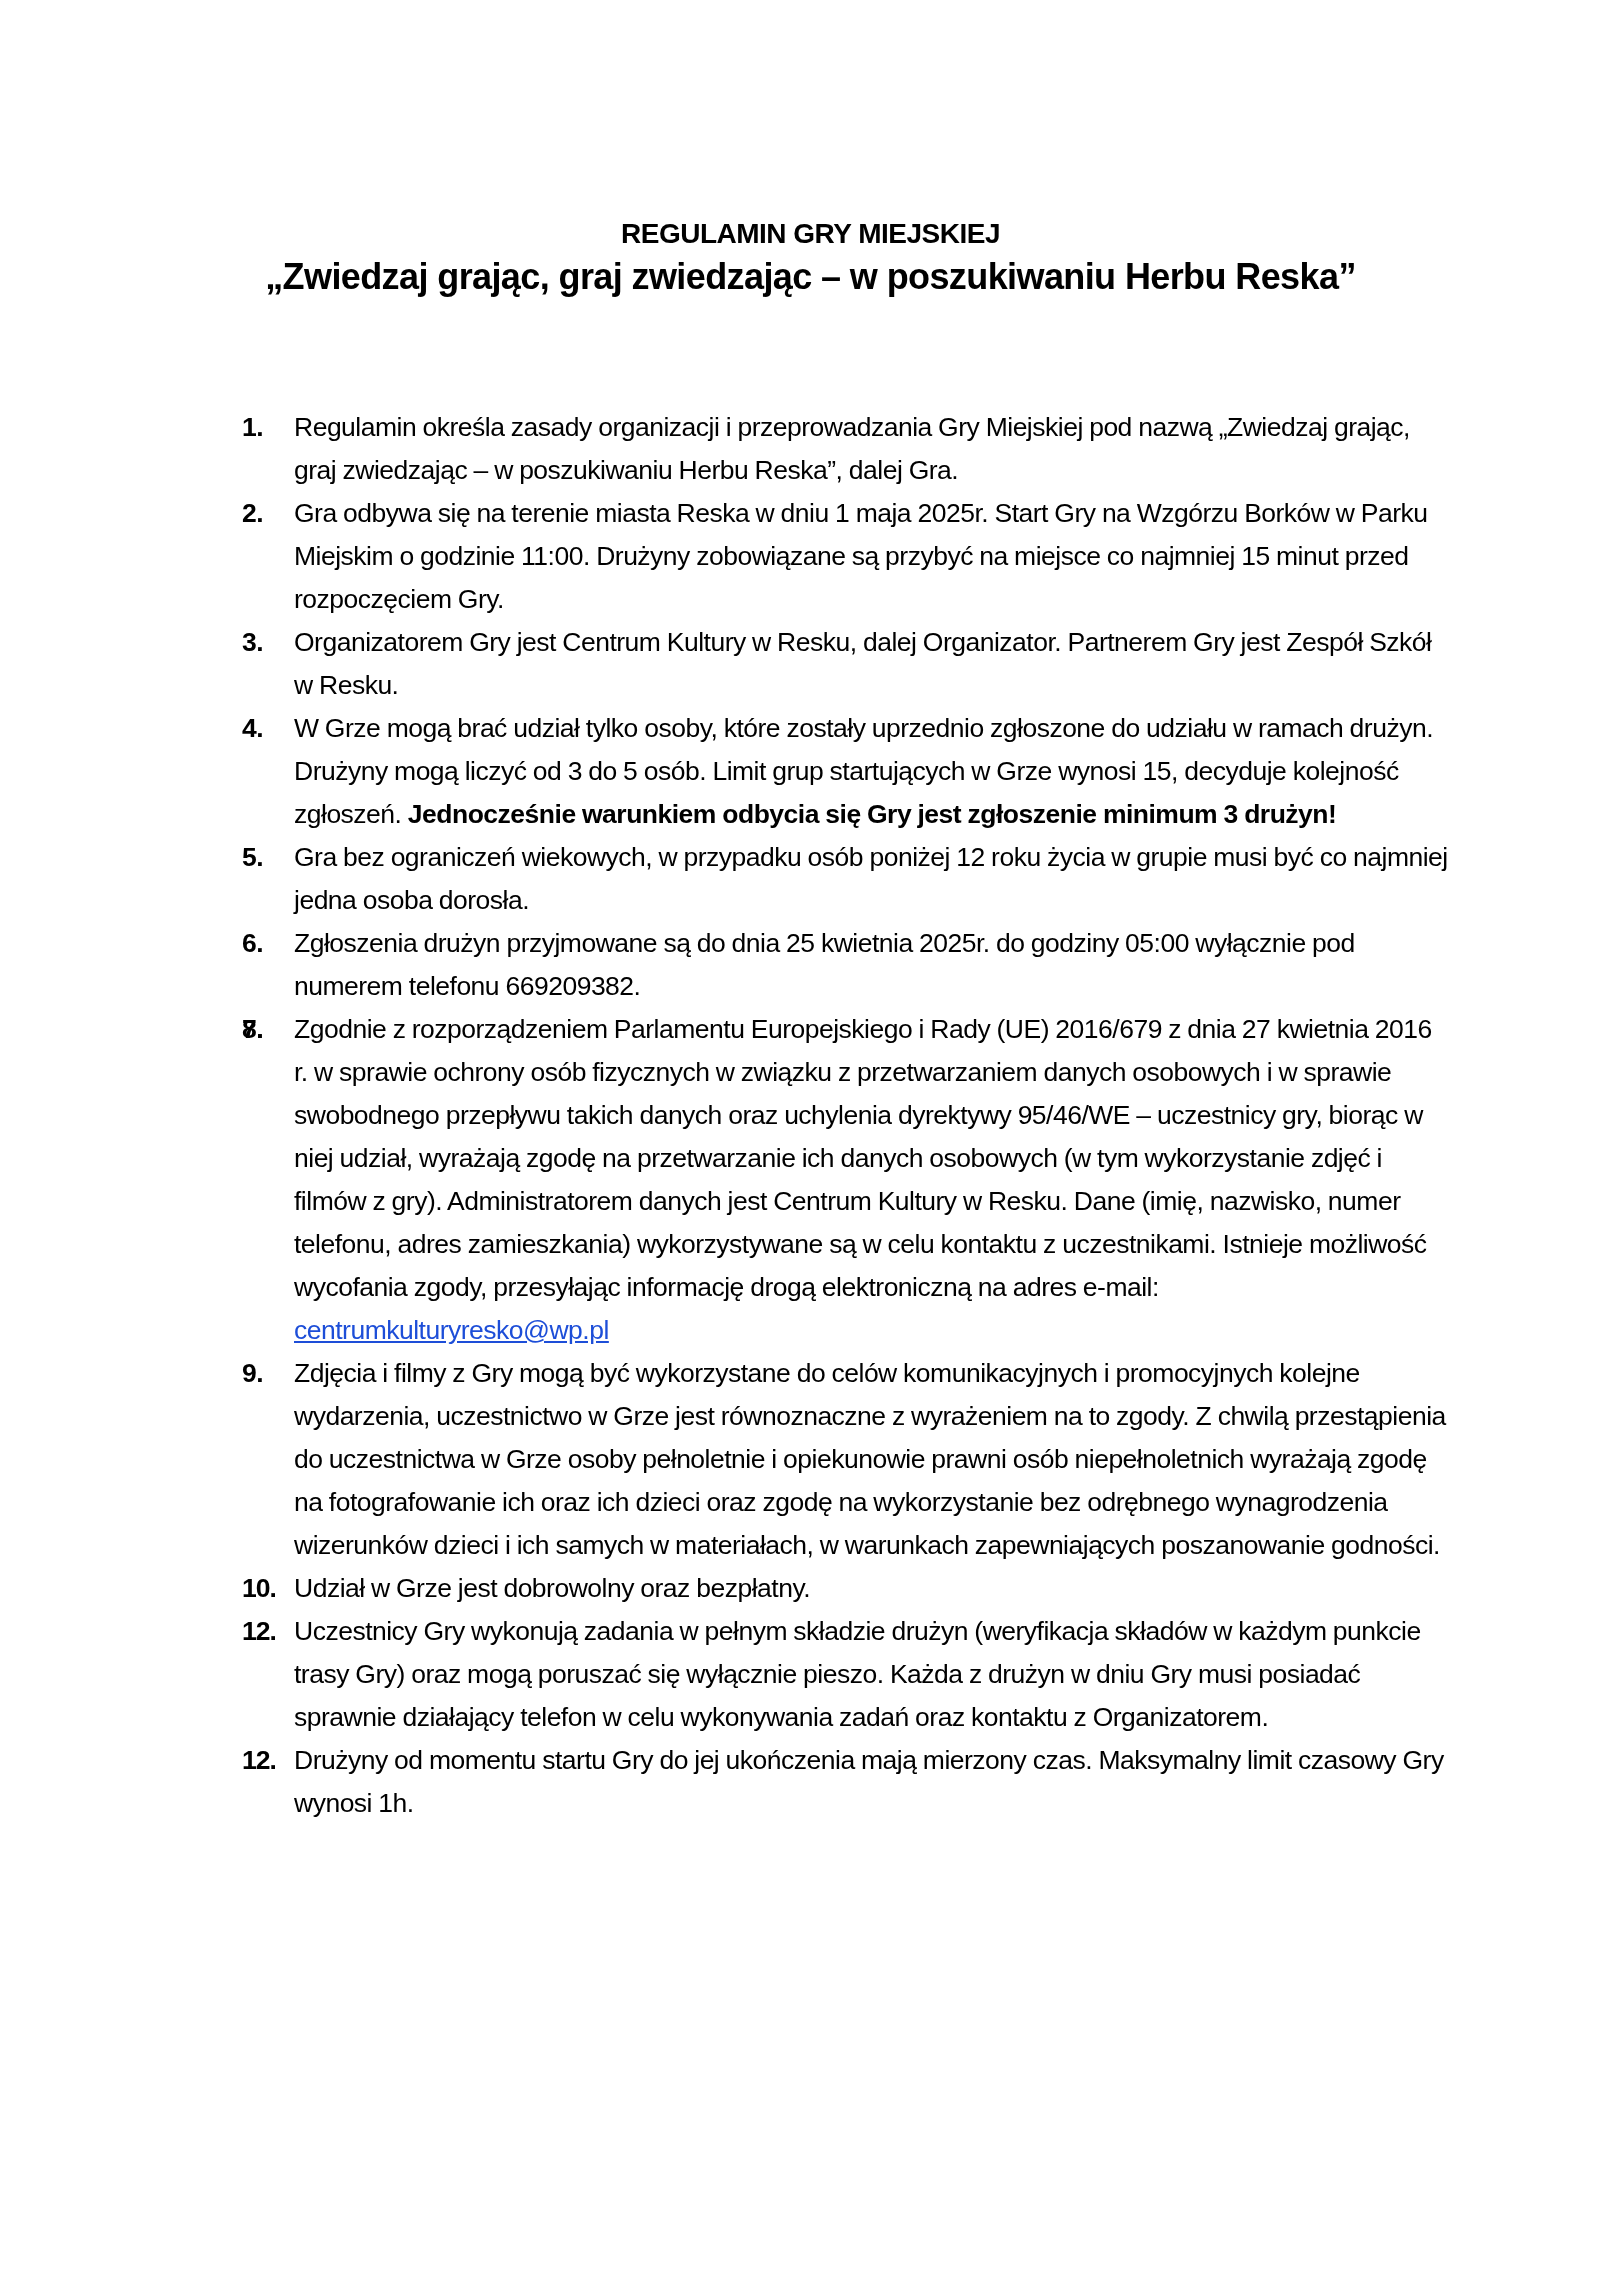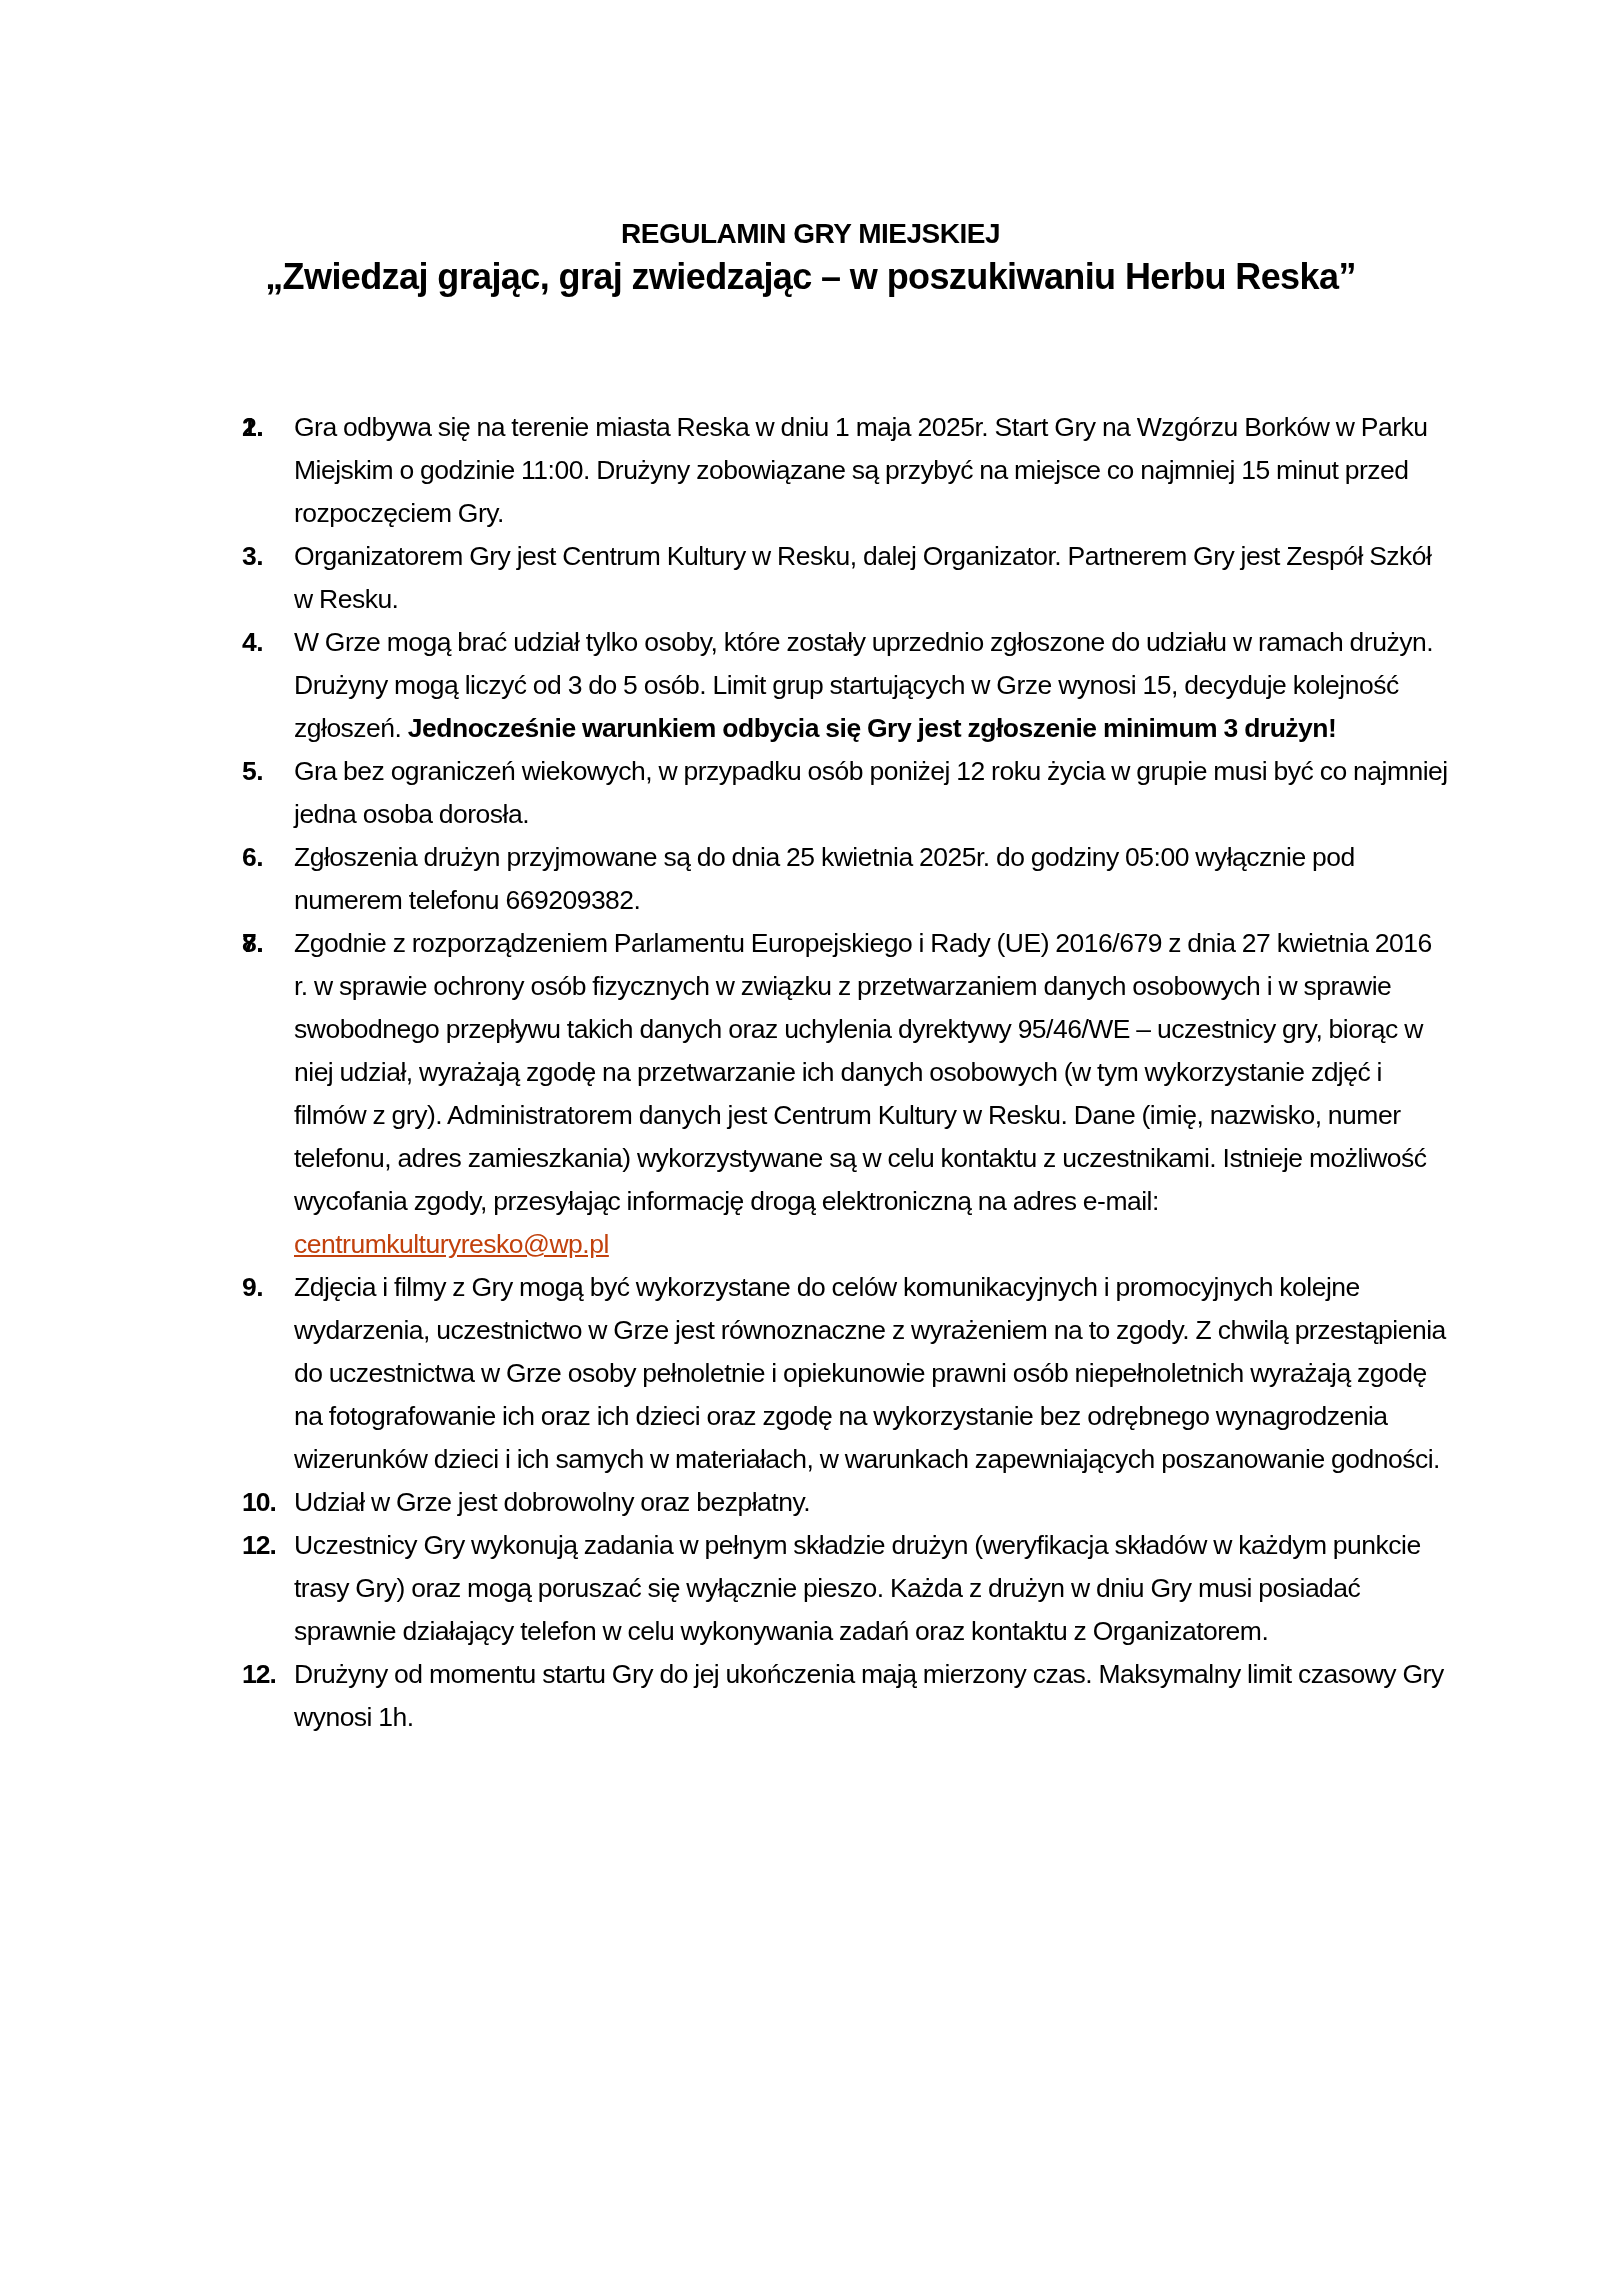--- a/index.html
+++ b/index.html
@@ -65,37 +65,38 @@
     font-weight: bold;
   }
   .rule-num.two-digit {
     letter-spacing: -1px;
     text-align: right;
   }
   .rule-text b {
     font-weight: bold;
   }
   a.email-link {
-    color: #c2410c;
+    color: #1d4ed8;
     text-decoration: underline;
   }
 </style>
 </head>
 <body>
 
 <div class="page">
 
   <div class="title-block">
     <div class="title-line1">REGULAMIN GRY MIEJSKIEJ</div>
     <div class="title-line2">„Zwiedzaj grając, graj zwiedzając – w poszukiwaniu Herbu Reska”</div>
   </div>
 
   <ol class="rules">
     <li class="rule">
       <span class="rule-num">1.</span>
+      <span class="rule-text">Regulamin określa zasady organizacji i przeprowadzania Gry Miejskiej pod nazwą „Zwiedzaj grając, graj zwiedzając – w poszukiwaniu Herbu Reska”, dalej Gra.</span>
     </li>
     <li class="rule">
       <span class="rule-num">2.</span>
       <span class="rule-text">Gra odbywa się na terenie miasta Reska w dniu 1 maja 2025r. Start Gry na Wzgórzu Borków w Parku Miejskim o godzinie 11:00. Drużyny zobowiązane są przybyć na miejsce co najmniej 15 minut przed rozpoczęciem Gry.</span>
     </li>
     <li class="rule">
       <span class="rule-num">3.</span>
       <span class="rule-text">Organizatorem Gry jest Centrum Kultury w Resku, dalej Organizator. Partnerem Gry jest Zespół Szkół w Resku.</span>
     </li>
     <li class="rule">

